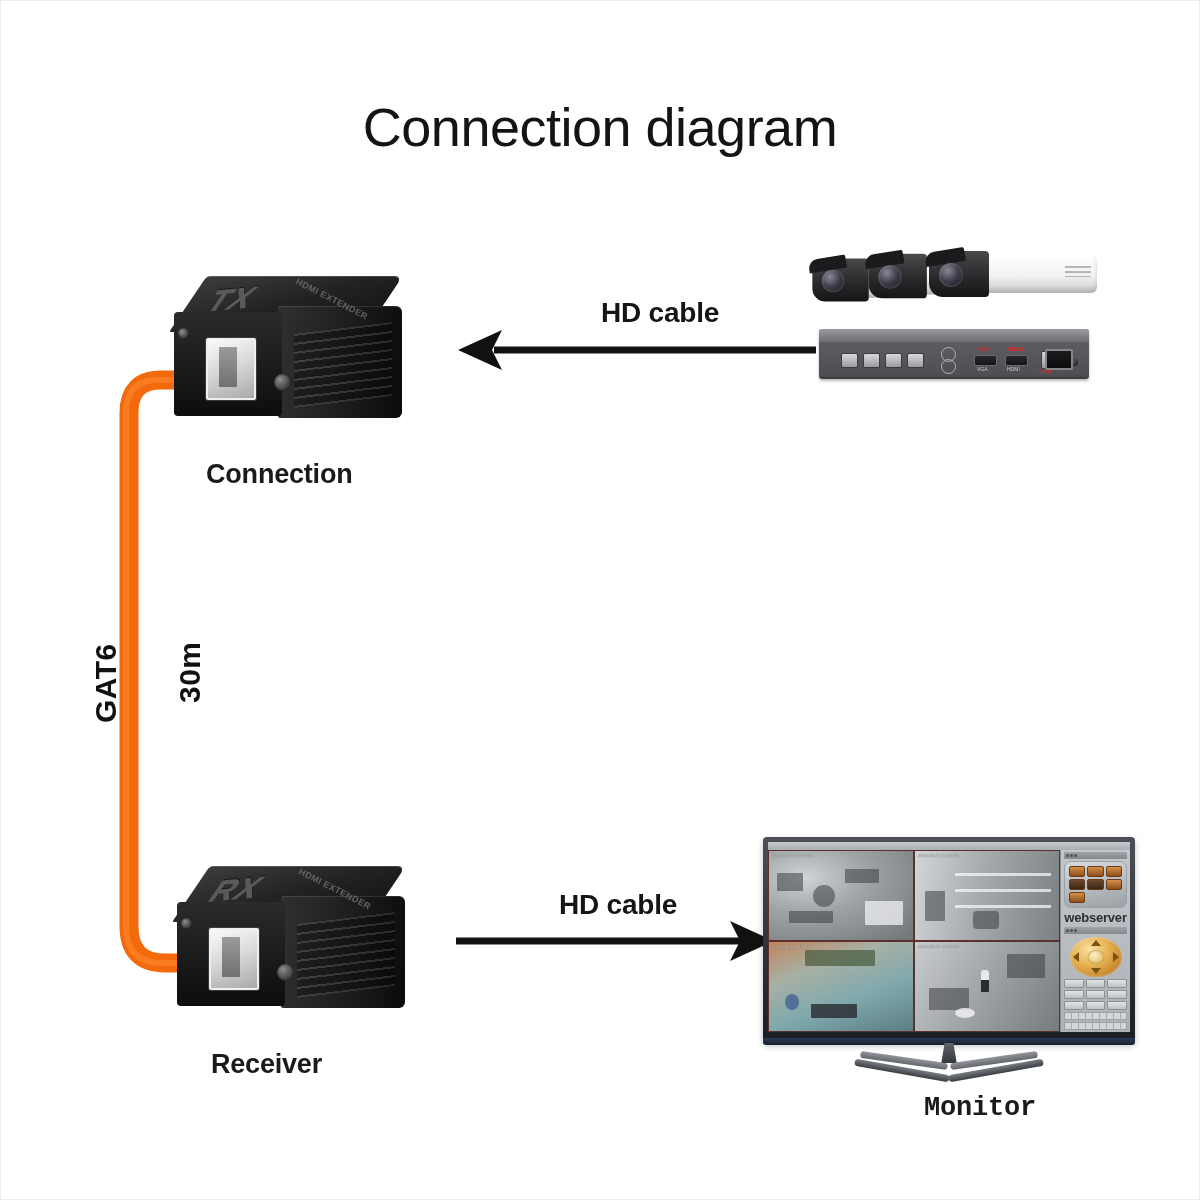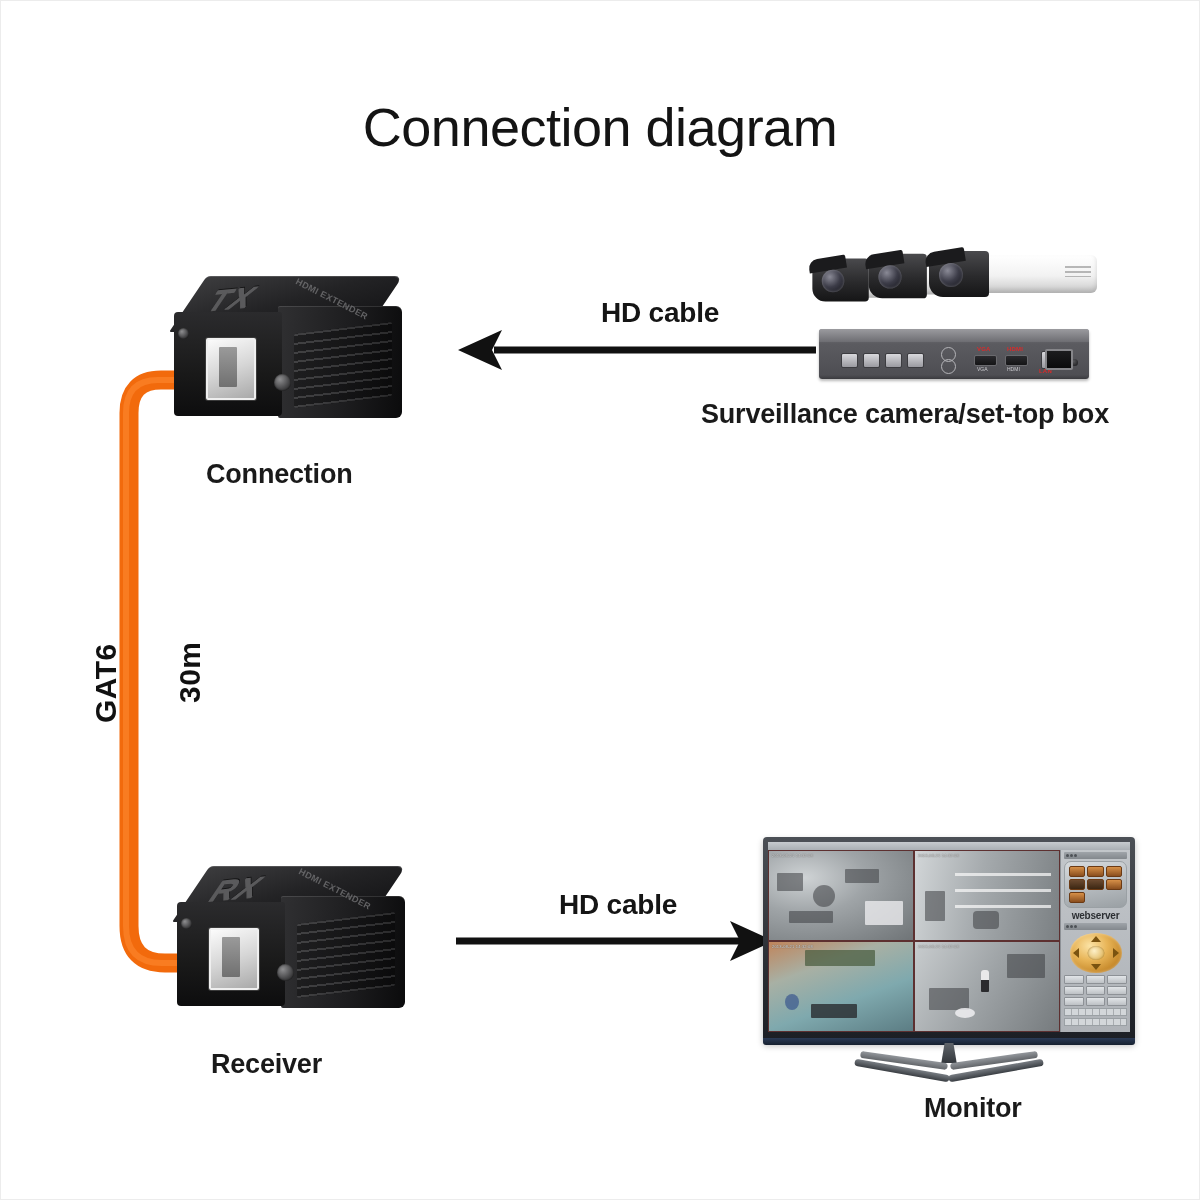--- a/index.html
+++ b/index.html
@@ -36,21 +36,21 @@
   .caption {
     position: absolute;
     font-size: 27px;
     font-weight: 600;
     color: #1a1a1a;
     white-space: nowrap;
     letter-spacing: -0.2px;
   }
   .cap-transmitter { left: 205px; top: 458px; }
   .cap-receiver    { left: 210px; top: 1048px; text-align: center; }
-  .cap-monitor     { left: 923px; top: 1092px; }
+  .cap-monitor     { left: 923px; top: 1092px; font-family: Liberation Mono, monospace; }
   .cap-surv        { left: 700px; top: 398px; }
 
   .arrow-label {
     position: absolute;
     font-size: 28px;
     font-weight: 600;
     color: #151515;
     white-space: nowrap;
     letter-spacing: -0.2px;
   }
@@ -405,21 +405,21 @@
     background: linear-gradient(180deg,#d79048, #8a4e1e);
     border: 1px solid #6b3a14;
     border-radius: 2px;
     display: block;
   }
   .btn-grid span.dark {
     background: linear-gradient(180deg,#6b4a30, #3c2713);
   }
   .webserver {
     text-align: center;
-    font-size: 10px;
+    font-size: 13px;
     font-weight: 700;
     color: #2c2f33;
     letter-spacing: -0.2px;
     margin: 1px 0 2px;
     font-family: "Liberation Sans", sans-serif;
   }
   .ptz {
     position: relative;
     width: 52px; height: 40px;
     margin: 3px auto 2px;
@@ -599,21 +599,20 @@
       <div class="nvr-graylbl" style="left:188px; top:37px;">HDMI</div>
 
       <div class="nvr-port" style="left:222px; top:22px; height:16px;"></div>
       <div class="nvr-redlbl" style="left:220px; top:39px;">LAN</div>
 
       <div class="nvr-round" style="left:252px; top:30px;"></div>
       <div class="nvr-power"></div>
     </div>
   </div>
 
-  <div class="caption cap-surv">Surveillance camera/set-top box</div>
 
   <div class="monitor">
     <div class="mon-bezel">
       <div class="mon-screen">
         <div class="mon-topbar"></div>
 
         <div class="quad">
           <div class="qcell q1">
             <div class="tstamp">2013-08-21 14:32:08</div>
             <div class="q-obj" style="left:8px;  top:22px; width:26px; height:18px;"></div>

